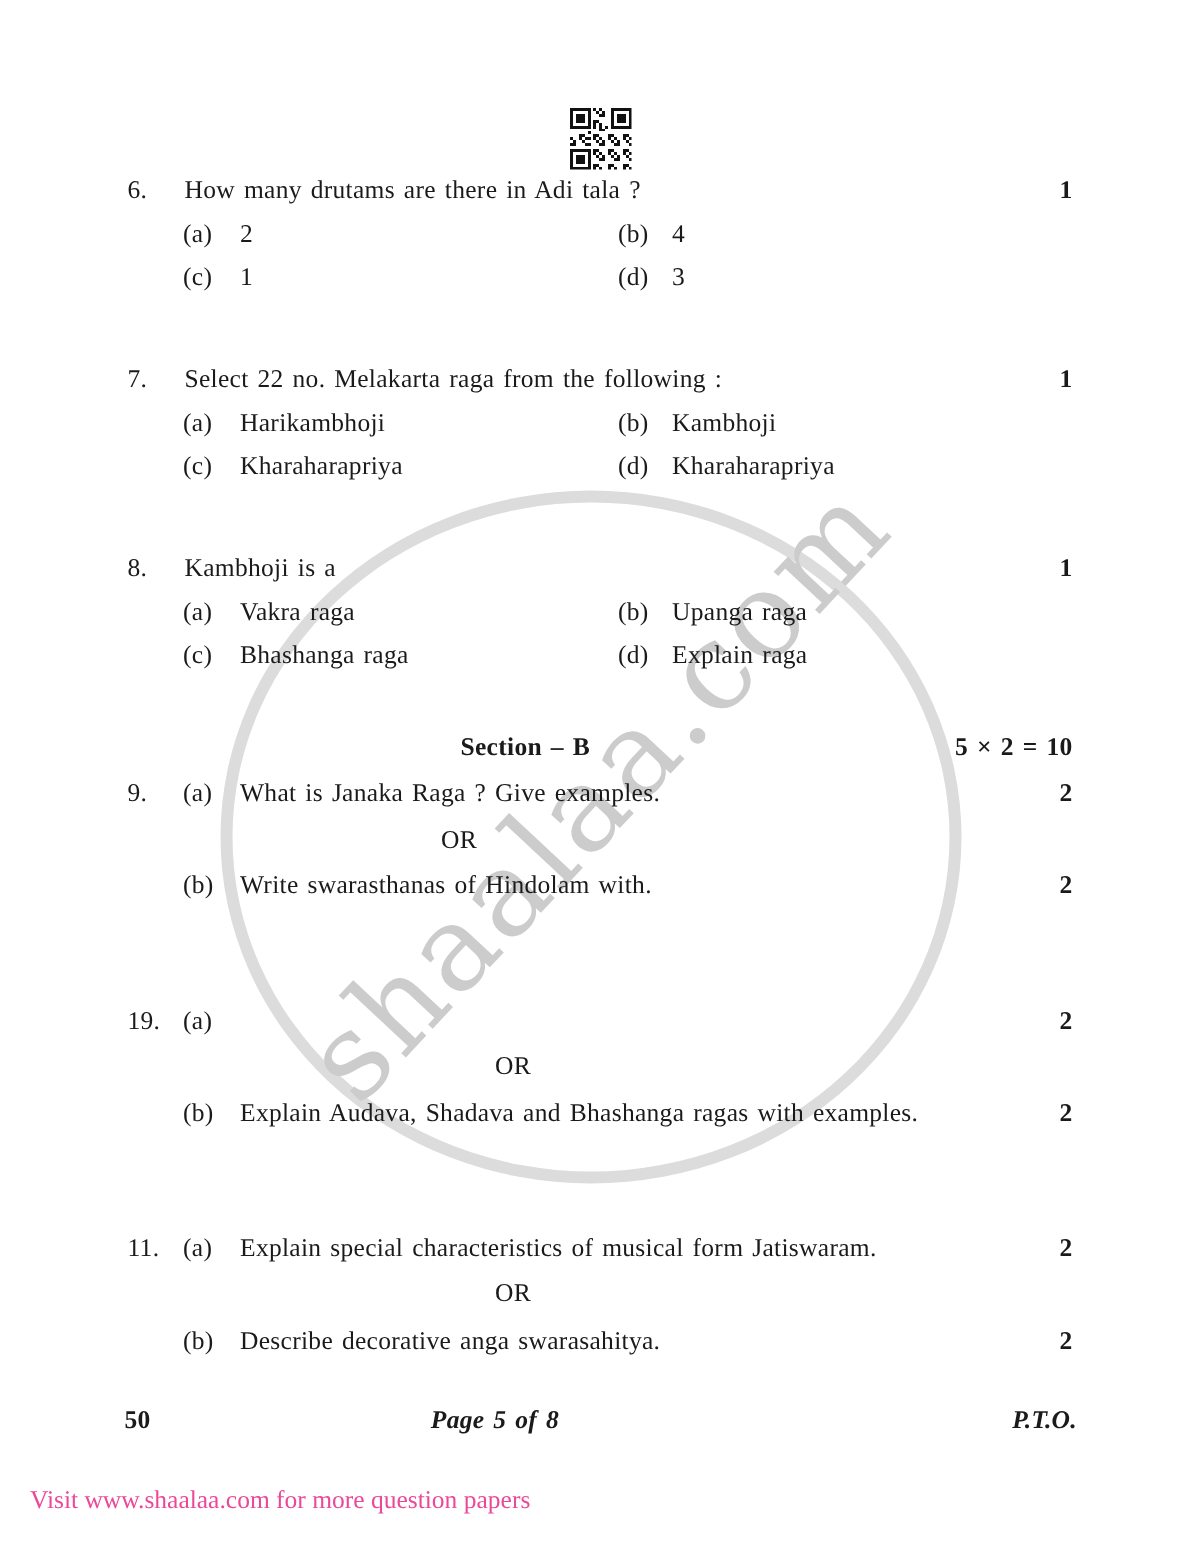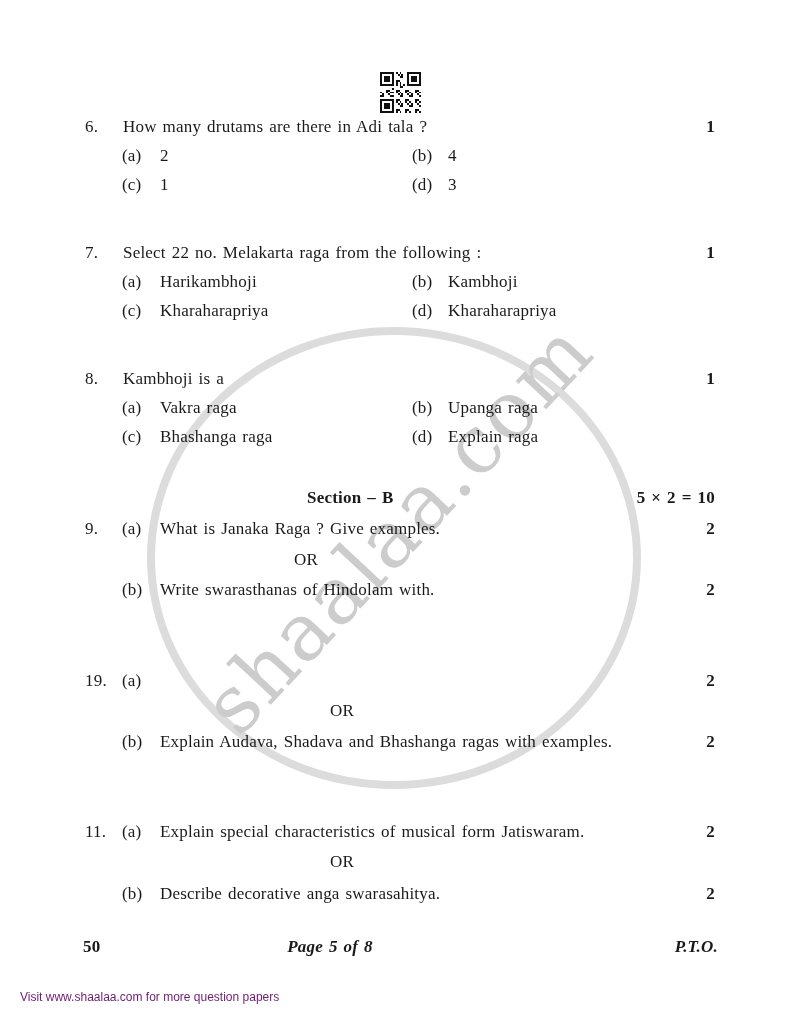--- a/index.html
+++ b/index.html
@@ -29,21 +29,21 @@
   .txtb {position:absolute;left:448px;}
   .marks{position:absolute;right:85px;font-weight:bold;}
   .or   {position:absolute;font-weight:normal;margin-left:27px;}
   .sec-title{position:absolute;left:307px;font-weight:bold;}
   .sec-scheme{position:absolute;right:85px;font-weight:bold;}
   .f-left{position:absolute;left:83px;font-weight:bold;}
   .f-center{position:absolute;left:0;width:660px;text-align:center;
             font-weight:bold;font-style:italic;}
   .f-right{position:absolute;right:82px;font-style:italic;font-weight:600;}
   .caption{position:absolute;left:20px;top:990px;z-index:1;
-           font-family:Liberation Sans, sans-serif;font-size:12px;color:#701a75;}
+           font-family:Liberation Serif, serif;font-size:17px;color:#ec4899;}
   
   .qr{position:absolute;left:380px;top:72px;width:41px;height:41px;z-index:1;}
   .qr svg{display:block;width:41px;height:41px;}
 </style>
 </head>
 <body>
 
 <div class="sheet">
 
   <div class="wm-ring"></div>

